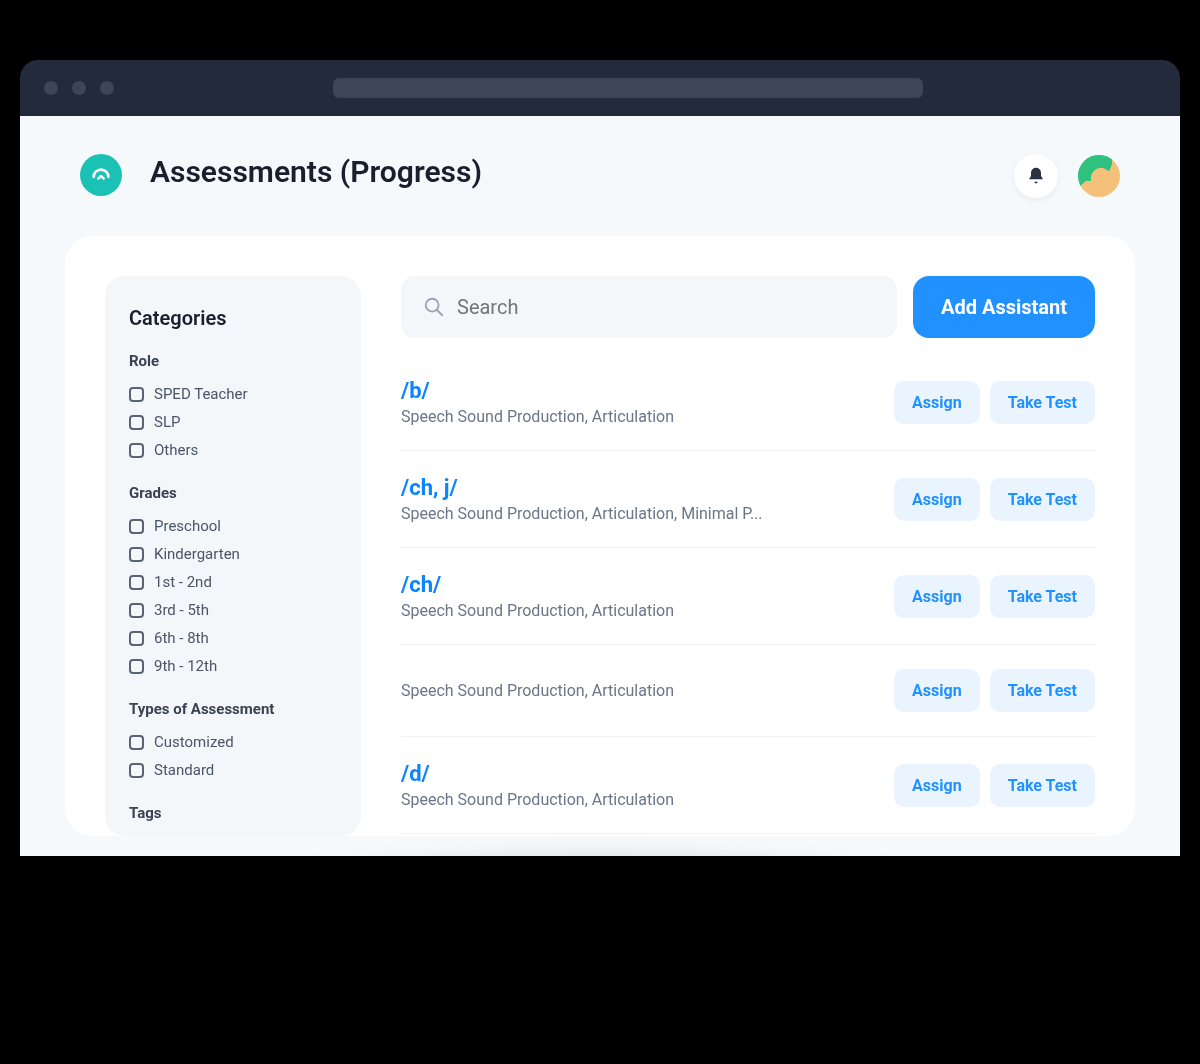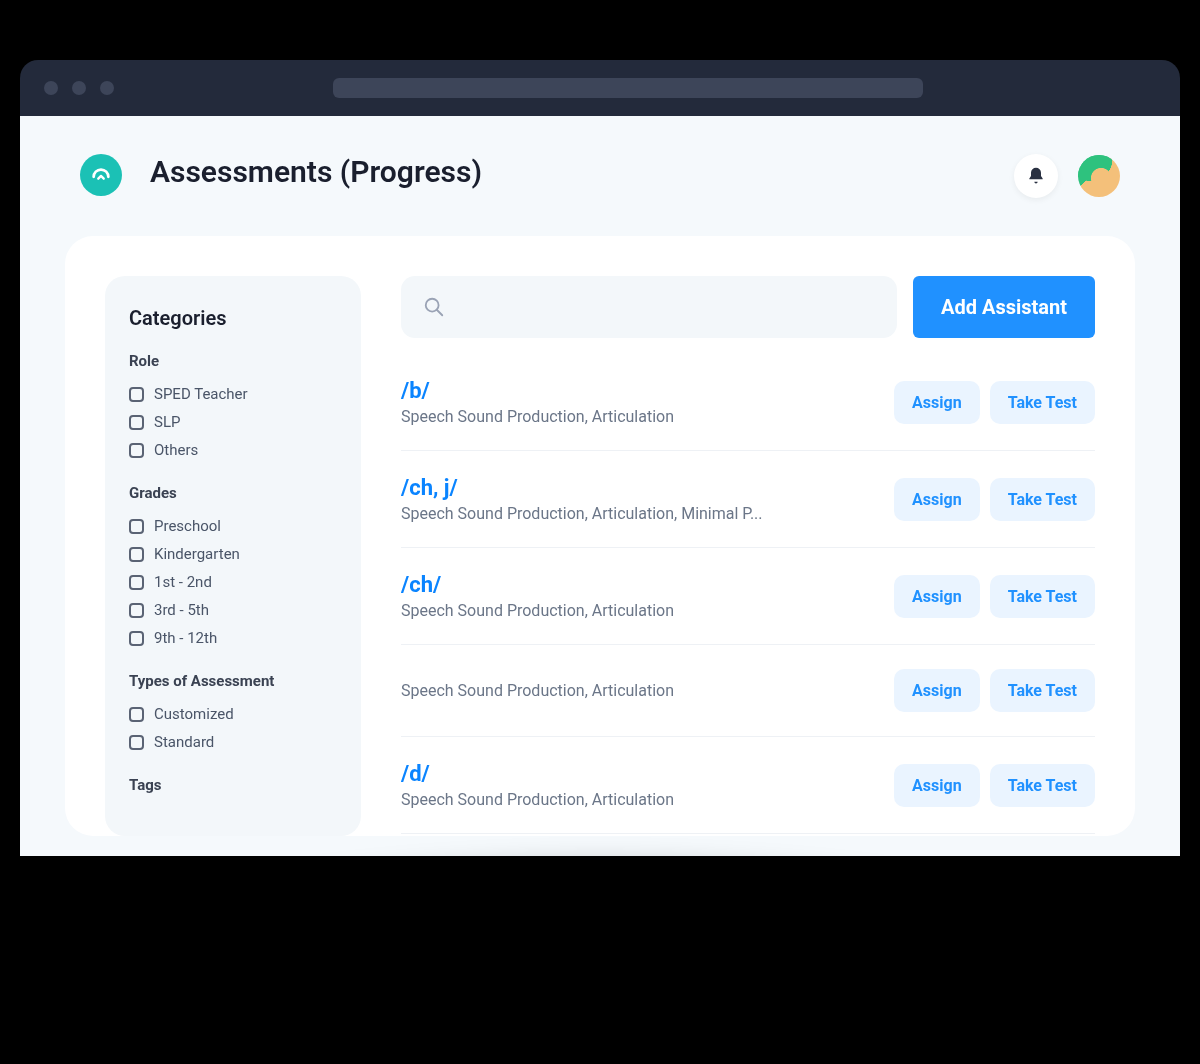--- a/index.html
+++ b/index.html
@@ -22,21 +22,21 @@
     .sidebar-title { font-size: 20px; font-weight: 600; color: #1a1f2e; margin-bottom: 22px; }
     .filter-group { margin-bottom: 20px; }
     .filter-heading { font-size: 15px; font-weight: 700; color: #3a4252; margin-bottom: 10px; }
     .filter-item { display: flex; align-items: center; gap: 10px; padding: 5px 0; color: #4a5568; font-size: 15px; cursor: pointer; }
     .checkbox { width: 15px; height: 15px; border: 2px solid #5a6374; border-radius: 4px; flex-shrink: 0; }
     .main-area { flex: 1; display: flex; flex-direction: column; }
     .top-row { display: flex; gap: 16px; margin-bottom: 30px; }
     .search-box { flex: 1; background: #f3f7fa; border-radius: 14px; display: flex; align-items: center; padding: 0 22px; height: 62px; }
     .search-box svg { flex-shrink: 0; }
     .search-input { border: none; background: transparent; outline: none; font-size: 20px; color: #8b95a7; margin-left: 12px; width: 100%; }
-    .add-btn { background: #2091ff; color: #fff; border: none; border-radius: 6px; padding: 0 28px; height: 62px; font-size: 20px; font-weight: 700; cursor: pointer; }
+    .add-btn { background: #2091ff; color: #fff; border: none; border-radius: 16px; padding: 0 28px; height: 62px; font-size: 20px; font-weight: 700; cursor: pointer; }
     .list { flex: 1; overflow: hidden; }
     .row { display: flex; align-items: center; padding: 24px 0; border-bottom: 1px solid #eef1f5; }
     .row:first-child{padding-top:10px;}
     .row-info { flex: 1; min-width: 0; }
     .row-title { color: #0a84ff; font-size: 22px; font-weight: 700; margin-bottom: 4px; }
     .row-sub { color: #6b7688; font-size: 16px; white-space: nowrap; overflow: hidden; text-overflow: ellipsis; }
     .row-actions { display: flex; gap: 10px; flex-shrink: 0; margin-left: 20px; }
     .chip-btn { background: #eaf4ff; color: #2091ff; border: none; border-radius: 10px; padding: 12px 18px; font-size: 16px; font-weight: 700; cursor: pointer; }
     .shadow-blob { width: 980px; height: 180px; margin: 0 auto; background: radial-gradient(ellipse at center, rgba(0,0,0,0.45) 0%, rgba(0,0,0,0.25) 40%, rgba(0,0,0,0) 70%); filter: blur(8px); position:relative; top:-10px;}
   </style>
@@ -102,20 +102,24 @@
               <div class="filter-item">
                 <span class="checkbox"></span>
                 <span>1st - 2nd</span>
               </div>
               <div class="filter-item">
                 <span class="checkbox"></span>
                 <span>3rd - 5th</span>
               </div>
               <div class="filter-item">
                 <span class="checkbox"></span>
+                <span>6th - 8th</span>
+              </div>
+              <div class="filter-item">
+                <span class="checkbox"></span>
                 <span>9th - 12th</span>
               </div>
             </div>
             <div class="filter-group">
               <div class="filter-heading">Types of Assessment</div>
               <div class="filter-item">
                 <span class="checkbox"></span>
                 <span>Customized</span>
               </div>
               <div class="filter-item">
@@ -130,20 +134,21 @@
           </div>
       </aside>
 
       <div class="main-area">
         <div class="top-row">
           <div class="search-box">
             <svg width="22" height="22" viewBox="0 0 24 24">
               <circle cx="10" cy="10" r="7" stroke="#9aa3b5" stroke-width="2" fill="none"></circle>
               <line x1="15" y1="15" x2="21" y2="21" stroke="#9aa3b5" stroke-width="2" stroke-linecap="round"></line>
             </svg>
+            <input class="search-input" placeholder="Search" style="">
           </div>
           <button class="add-btn">Add Assistant</button>
         </div>
 
         <div class="list" id="assessment-list">
             <div class="row">
               <div class="row-info">
                 <div class="row-title">/b/</div>
                 <div class="row-sub">Speech Sound Production, Articulation</div>
               </div>

